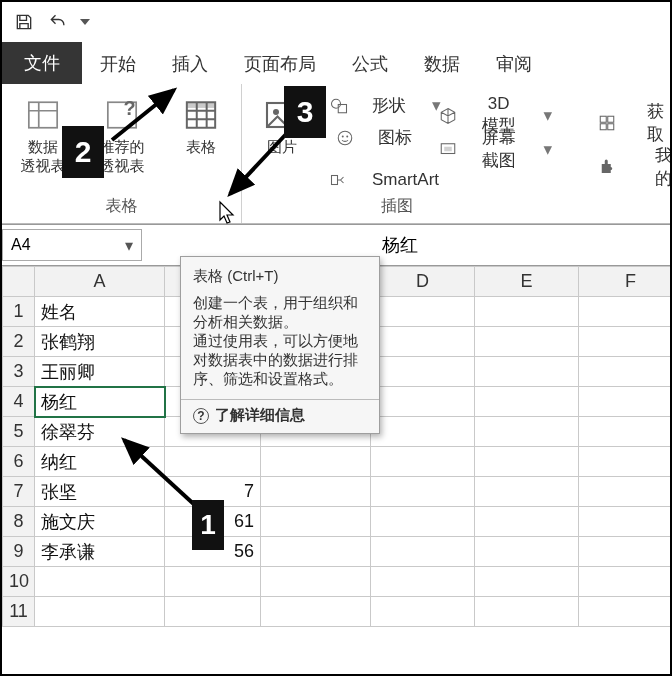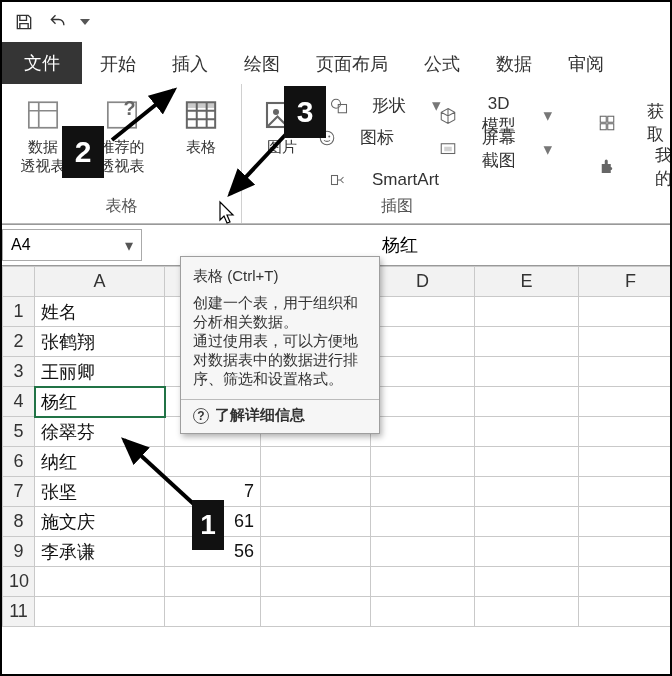--- a/index.html
+++ b/index.html
@@ -85,21 +85,20 @@
     <svg width="10" height="10" viewBox="0 0 10 10">
         <path fill="#555" d="M0 2h10L5 8z"></path>
       </svg>
   </span>
 </div>
 
 <div class="tabs">
   <div class="tab file">文件</div>
   <div class="tab">开始</div>
   <div class="tab active">插入</div>
-  <div class="tab">绘图</div>
   <div class="tab">页面布局</div>
   <div class="tab">公式</div>
   <div class="tab">数据</div>
   <div class="tab">审阅</div>
 </div>
 
 <div class="ribbonrow divider-bottom">
 
   <div class="group groupline-r" style="left:0; width:240px;">
     <div class="bigbtn" style="left:6px; width:70px;">
@@ -147,21 +146,21 @@
     <div class="smallbtn" style="left:86px; top:10px;">
       <span class="ic">
           <svg width="20" height="18" viewBox="0 0 24 24">
             <circle cx="8" cy="9" r="6" fill="none" stroke="#666" stroke-width="1.4"></circle>
             <rect x="11" y="10" width="11" height="11" fill="none" stroke="#666" stroke-width="1.4"></rect>
           </svg>
         </span>
       <span>形状</span>
         <span style="margin-left:4px;color:#777">▾</span>
     </div>
-    <div class="smallbtn" style="left:74px; top:42px;">
+    <div class="smallbtn" style="left:92px; top:42px;">
       <span class="ic">
           <svg width="20" height="18" viewBox="0 0 24 24">
             <circle cx="12" cy="12" r="9" fill="none" stroke="#666" stroke-width="1.4"></circle>
             <circle cx="9" cy="10" r="1.3" fill="#666"></circle>
             <circle cx="15" cy="10" r="1.3" fill="#666"></circle>
             <path d="M8 15c2 2 6 2 8 0" fill="none" stroke="#666" stroke-width="1.4"></path>
           </svg>
         </span>
       <span>图标</span>
     </div>

